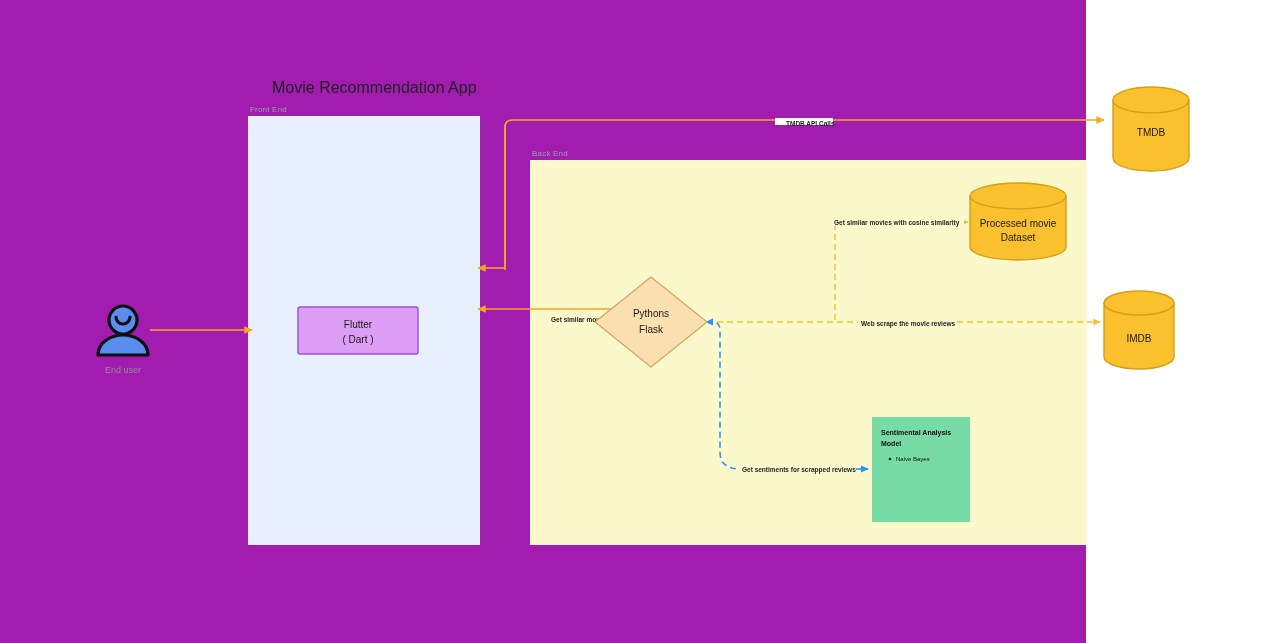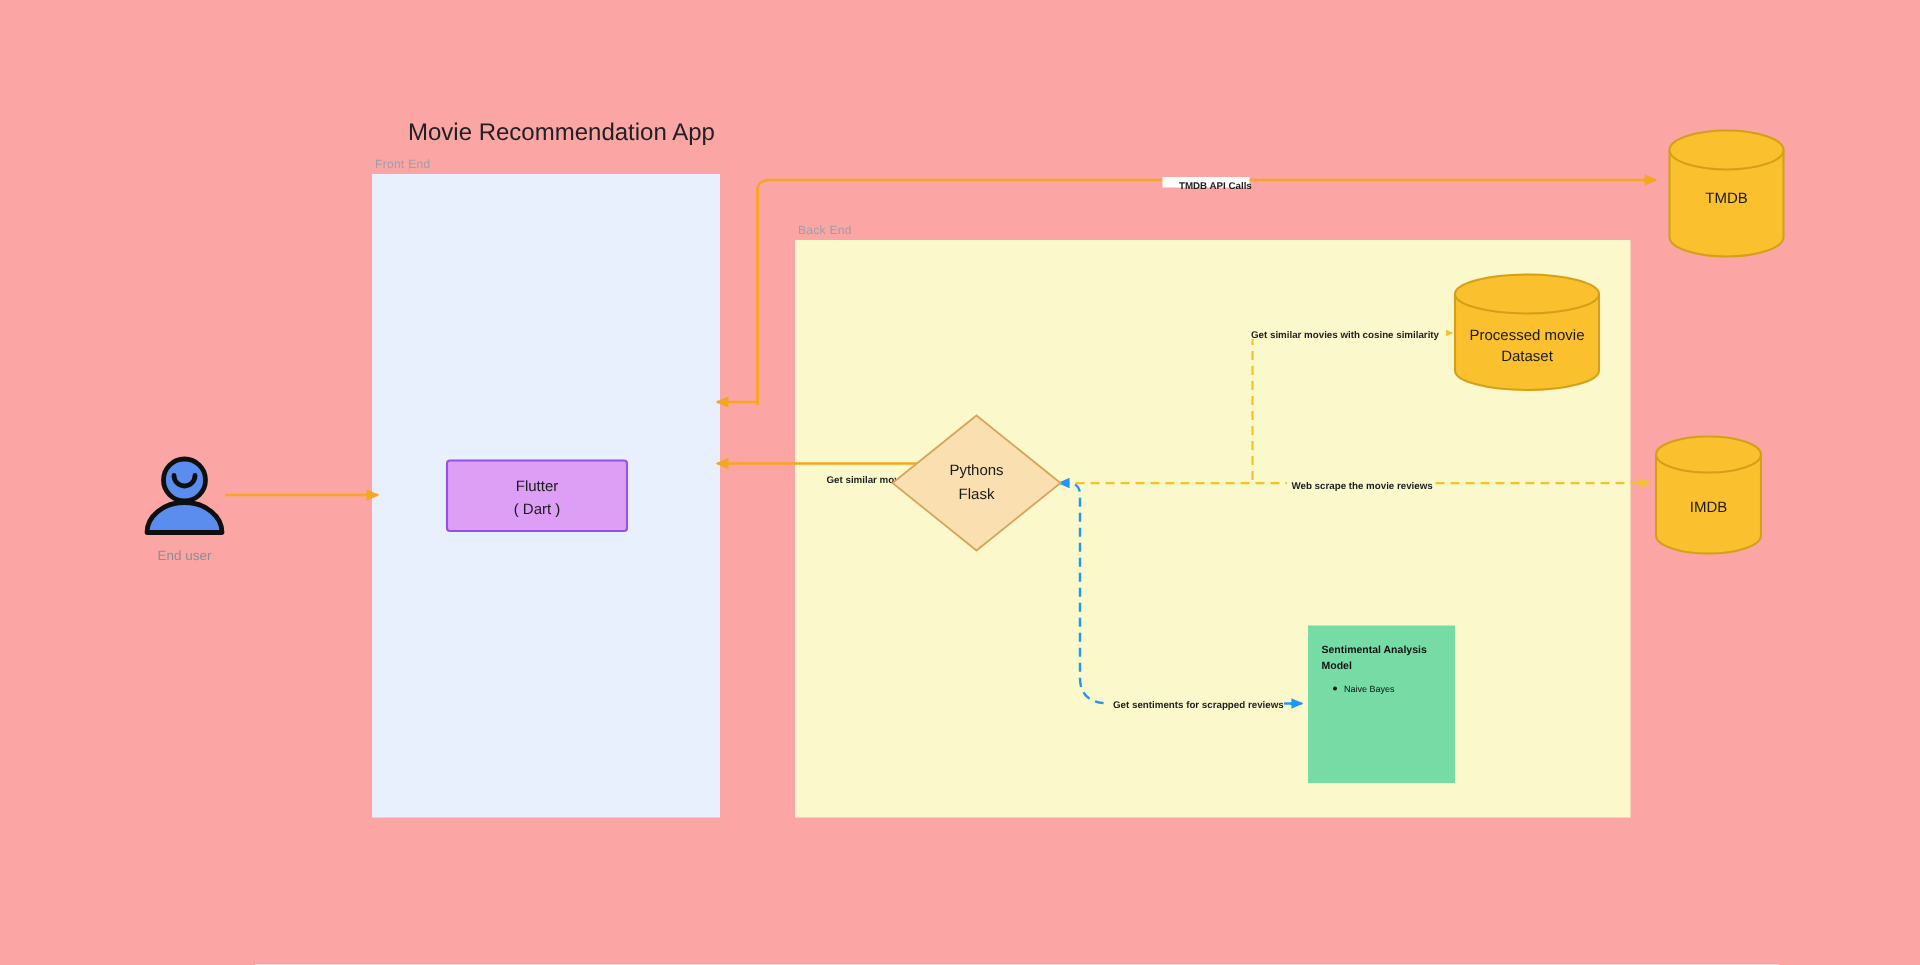--- a/index.html
+++ b/index.html
@@ -5,23 +5,23 @@
   * { box-sizing: border-box; }
   html, body {
     margin: 0; padding: 0;
     width: 1280px; height: 643px;
     background: #ffffff;
     font-family: "Liberation Sans", sans-serif;
     overflow: hidden;
   }
   #canvas {
     position: relative;
-    width: 1280px;
+    width: 1086px;
     height: 643px;
-    background: #fca5a5;
+    background: #a21caf;
   }
   svg#diagram {
     position: absolute;
     top: 0; left: 0;
     width: 1280px;
     height: 643px;
   }
   .node-label {
     font-family: "Liberation Sans", sans-serif;
     fill: #1a1a1a;

